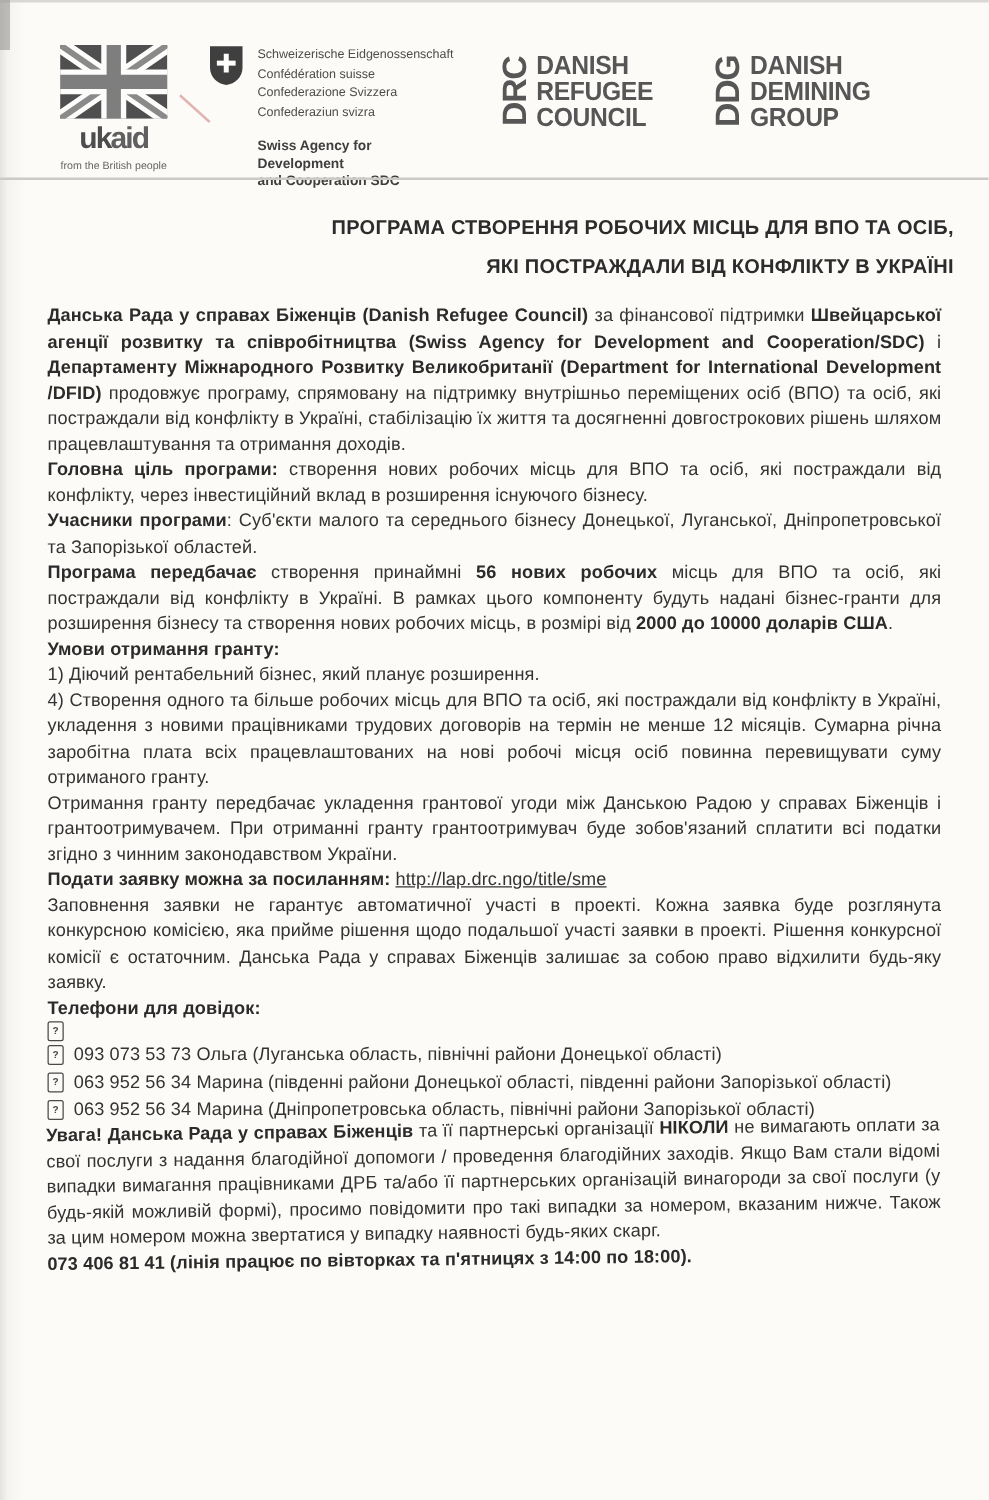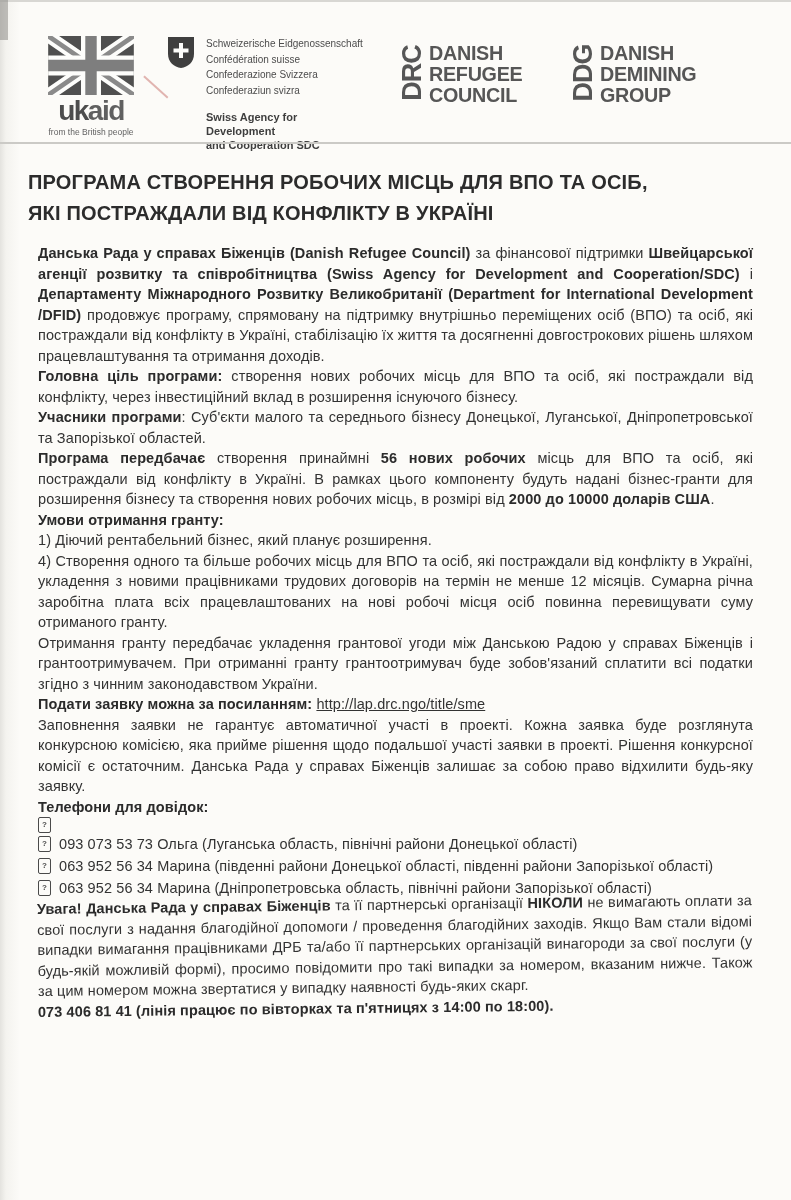--- a/index.html
+++ b/index.html
@@ -16,21 +16,21 @@
   
   .corner-mark { position:absolute; top:0; left:0; width:8px; height:40px; background:#8e8d89; opacity:.55; }
   .top-edge    { position:absolute; top:0; left:0; width:100%; height:2px; background:#d8d7d3; }
   .pink-line   { position:absolute; top:86px; left:140px; width:32px; height:1.5px; background:#d9a39e; transform:rotate(42deg); opacity:.8; }
   .scan-line   { position:absolute; top:142px; left:0; width:100%; height:2px; background:#cbcac6; }
 
   
   .header { display:flex; align-items:flex-start; padding:36px 0 0 45px; }
   .ukaid { width:92px; text-align:center; }
   .flag  { display:block; margin:0 auto; }
-  .ukword { font-size:28px; font-weight:800; letter-spacing:-1.5px; line-height:30px; margin-top:1px; color:#4d4d4d; }
+  .ukword { font-size:24px; font-weight:800; letter-spacing:-1.5px; line-height:30px; margin-top:1px; color:#4d4d4d; }
   .ukword .aid { color:#606060; }
   .uktag { font-size:8.5px; color:#636363; margin-top:1px; white-space:nowrap; }
   .swiss { margin-left:30px; width:198px; }
   .swiss-row { display:flex; gap:11px; align-items:flex-start; }
   .swiss-names div { font-size:10px; line-height:15.5px; color:#4c4c4c; white-space:nowrap; }
   .swiss-agency { margin:12px 0 0 39px; font-size:11px; font-weight:700; line-height:14px; color:#3e3e3e; }
   .org { display:flex; align-items:center; margin-top:4px; }
   .drc { margin-left:30px; }
   .ddg { margin-left:38px; }
   .rot { position:relative; width:34px; height:66px; flex:0 0 34px; }
@@ -39,22 +39,22 @@
     transform:translate(-50%,-50%) rotate(-90deg);
     font-size:27px; font-weight:800; letter-spacing:-1px; color:var(--logo,#565656);
   }
   .words div {
     font-size:21px; font-weight:800; line-height:21px; letter-spacing:-0.3px;
     color:var(--logo,#565656); transform:scaleX(.94); transform-origin:left; white-space:nowrap;
   }
 
   
   .title {
-    margin:15px 28px 8px; font-size:20px; font-weight:700; line-height:31px;
-    text-align:left; color:#2c2c2c; letter-spacing:0.2px;
+    margin:15px 28px 8px; font-size:16px; font-weight:700; line-height:31px;
+    text-align:right; color:#2c2c2c; letter-spacing:0.2px;
   }
 
   
   .body { padding:6px 38px 0 38px; font-size:14.5px; line-height:20.5px; letter-spacing:0.1px; }
   .body p { margin:0; }
   .b { font-weight:700; color:#2b2b2b; }
   .link { text-decoration:underline; }
   .t-p { margin:0 0 11px; text-align:justify; }
   .t-item { margin:0; text-align:justify; }
   .t-heading { margin:0; font-weight:700; color:#2b2b2b; }

